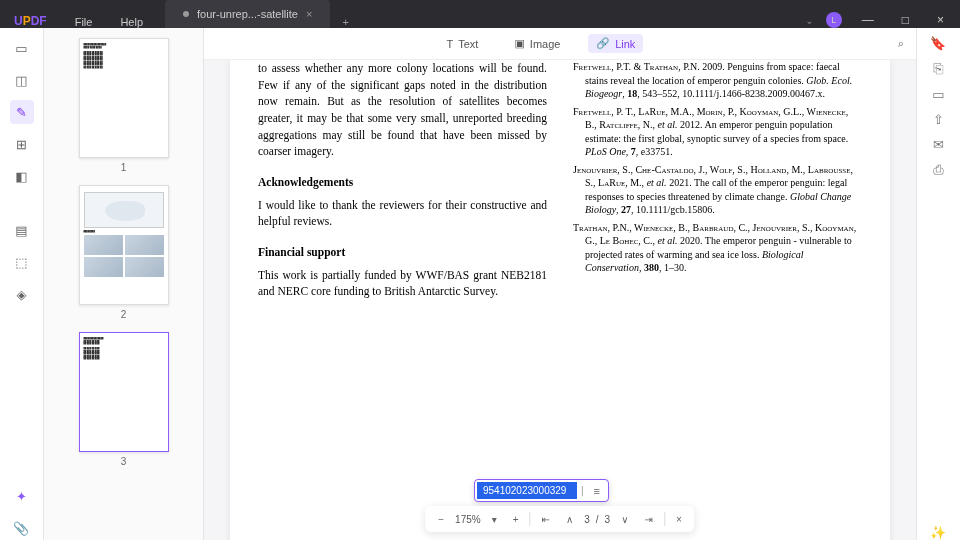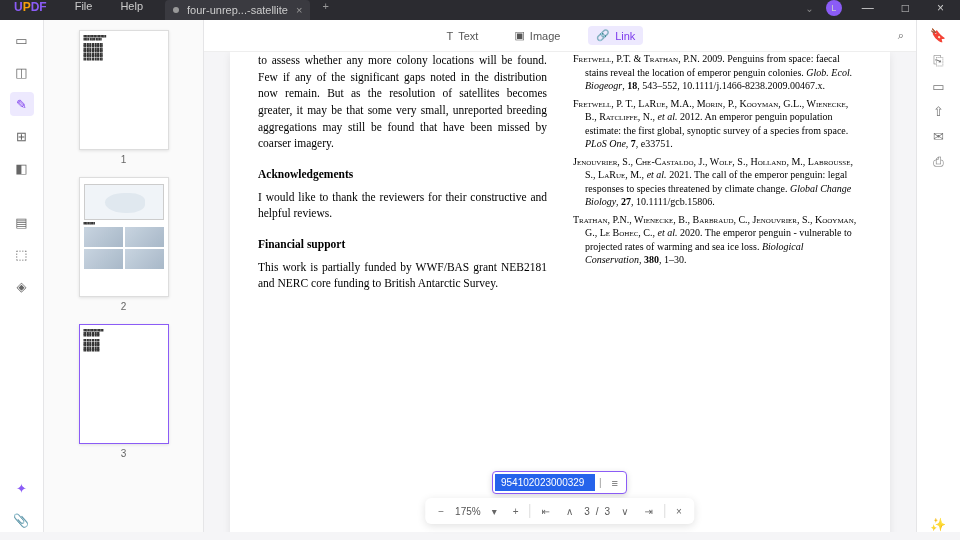--- a/index.html
+++ b/index.html
@@ -1,23 +1,23 @@
 <!DOCTYPE html>
 <html><head>
 <meta charset="utf-8">
 <style>
 * { box-sizing: border-box; margin: 0; padding: 0; }
 body { font-family: -apple-system, "Segoe UI", Arial, sans-serif; background: #f5f5f7; overflow: hidden; width: 960px; height: 540px; position: relative; }
 
 
-.titlebar { height: 20px; background: #2b2b30; display: flex; align-items: flex-start; color: #ccc; font-size: 11px; }
+.titlebar { height: 28px; background: #2b2b30; display: flex; align-items: flex-end; color: #ccc; font-size: 11px; }
 .logo { color: #8b5cf6; font-weight: bold; padding: 0 14px; font-size: 12px; }
 .logo span { color: #f59e0b; }
 .menu-item { padding: 0 14px; cursor: pointer; }
-.tab { background: #3a3a40; height: 100%; display: flex; align-items: center; padding: 0 8px; gap: 8px; border-radius: 4px 4px 0 0; margin-left: 8px; }
+.tab { background: #3a3a40; height: 100%; display: flex; align-items: center; padding: 0 18px; gap: 8px; border-radius: 4px 4px 0 0; margin-left: 8px; }
 .tab .dot { width: 6px; height: 6px; background: #999; border-radius: 50%; }
 .tab-close { color: #999; cursor: pointer; }
 .tab-add { padding: 0 12px; color: #999; cursor: pointer; }
 .titlebar-right { margin-left: auto; display: flex; align-items: center; gap: 12px; padding-right: 8px; }
 .chev { color: #888; font-size: 10px; }
 .avatar { width: 16px; height: 16px; background: #8b5cf6; border-radius: 50%; display: flex; align-items: center; justify-content: center; font-size: 9px; }
 .win-btn { color: #ccc; padding: 0 8px; cursor: pointer; font-size: 12px; }
 
 
 .app { display: flex; height: calc(100% - 28px); }
@@ -46,21 +46,21 @@
 .page-view { flex: 1; overflow: auto; display: flex; justify-content: center; padding: 0; position: relative; }
 .page { width: 660px; background: #fff; box-shadow: 0 2px 8px rgba(0,0,0,0.08); padding: 0 28px 50px; display: flex; gap: 26px; font-family: Georgia, 'Times New Roman', serif; font-size: 11.5px; line-height: 1.45; color: #000; position: relative; min-height: 520px; margin-top: 0; }
 .col { flex: 1; }
 .col h4 { font-size: 11.5px; font-weight: bold; margin: 14px 0 6px; }
 .col p { text-align: justify; margin-bottom: 6px; }
 .ref { font-size: 10px; padding-left: 12px; text-indent: -12px; margin-bottom: 4px; line-height: 1.35; }
 .ref .sc { font-variant: small-caps; }
 .ref i { font-style: italic; }
 .ref b { font-weight: bold; }
 
-.link-edit { position: absolute; left: 288px; bottom: 38px; display: flex; flex-direction: column; align-items: flex-start; gap: 10px;}
+.link-edit { position: absolute; left: 270px; bottom: 38px; display: flex; flex-direction: column; align-items: flex-start; gap: 10px;}
 .link-input-row { display: flex; align-items: center; background: #fff; border: 1px solid #8b5cf6; border-radius: 4px; padding: 2px; box-shadow: 0 2px 6px rgba(0,0,0,0.15);}
 .link-input { background: #2563eb; color: #fff; font-size: 10px; padding: 3px 6px; border: none; width: 100px; }
 .link-sep { padding: 0 4px; color: #999; font-size: 10px; }
 .link-more { padding: 0 6px; color: #666; cursor: pointer; font-size: 11px; }
 .link-sel { border: 1px dashed #8b5cf6; background: rgba(139,92,246,0.15); color: #1e40af; font-size: 8.5px; padding: 1px 3px; position: relative; }
 .link-sel::before, .link-sel::after { content:""; position:absolute; width:5px; height:5px; background:#fff; border:1px solid #8b5cf6; border-radius:50%; top:50%; transform:translateY(-50%);}
 .link-sel::before { left:-3px; } .link-sel::after { right:-3px; }
 .link-trail { font-size: 8.5px; color: #444; }
 
 .bottom-bar { position: absolute; bottom: 8px; left: 50%; transform: translateX(-50%); height: 26px; background: #fff; border-radius: 6px; box-shadow: 0 2px 8px rgba(0,0,0,0.12); display: flex; align-items: center; padding: 0 8px; gap: 6px; font-size: 10px; color: #555; }

